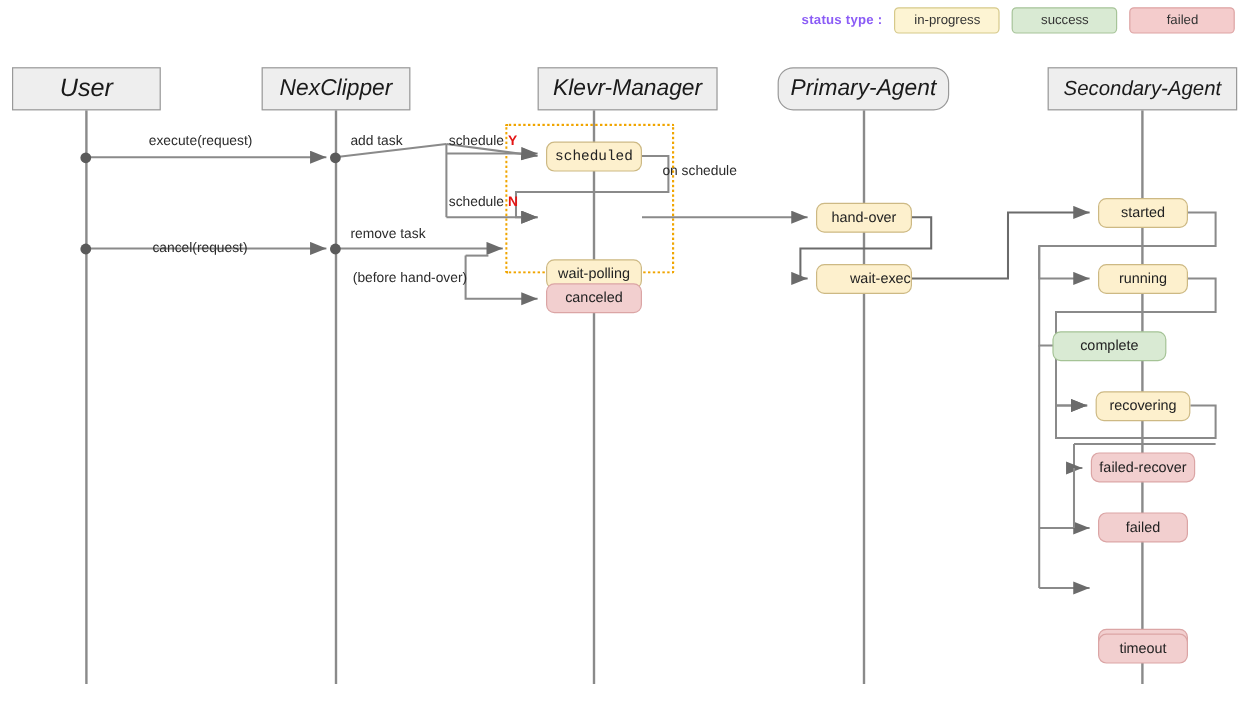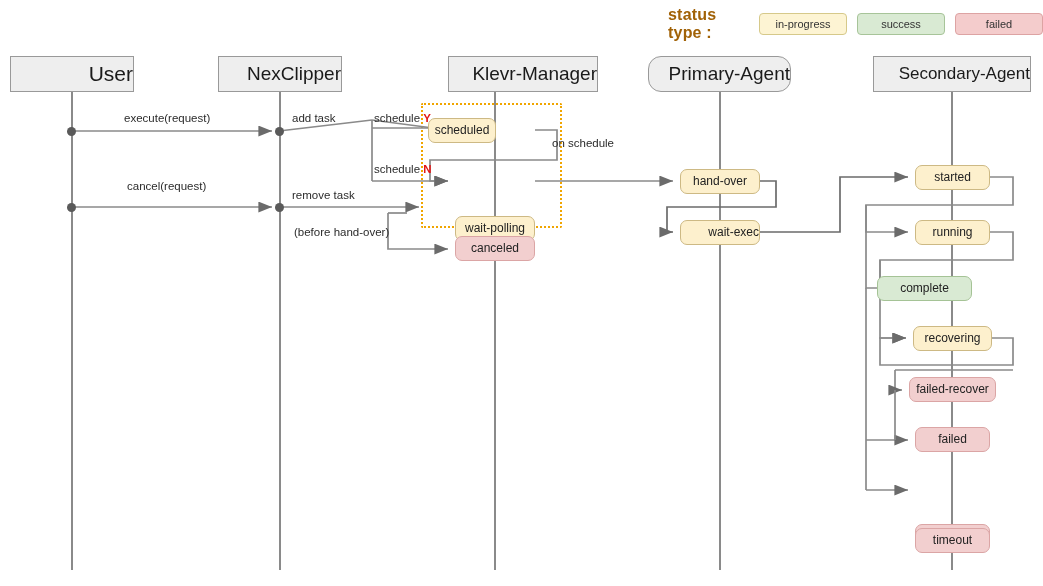--- a/index.html
+++ b/index.html
@@ -10,21 +10,21 @@
     overflow:hidden;
     position:relative;
   }
   #canvas{position:absolute;left:0;top:0;width:1043px;height:586px;}
   .legend{
     position:absolute;
     left:668px;top:6px;
     display:flex;align-items:center;gap:10px;
   }
   .legend-title{
-    font-size:16px;font-weight:bold;color:#a16207;
+    font-size:11px;font-weight:bold;color:#8b5cf6;
     letter-spacing:.2px;
   }
   .chip{
     font-size:11px;
     padding:4px 10px;
     border-radius:4px;
     border:1px solid #bbb;
     line-height:1.1;
     text-align:center;
     color:#333;
@@ -34,22 +34,23 @@
   .chip.success{background:#d9ead3;border-color:#a7c499;}
   .chip.failed{background:#f4cccc;border-color:#dda3a3;}
 
   .participant{
     position:absolute;
     box-sizing:border-box;
     background:#eeeeee;
     border:1px solid #999;
     height:36px;
     line-height:34px;
-    text-align:right;
+    text-align:center;
     color:#1a1a1a;
+    font-style:italic;
   }
   .participant.big{font-size:21px;}
   .participant.mid{font-size:19px;}
   .participant.small{font-size:17px;}
 
   .lifeline{
     position:absolute;
     width:2px;
     background:#8a8a8a;
   }
@@ -185,25 +186,25 @@
   <div class="dot" style="left:67px;top:127px;"></div>
   <div class="dot" style="left:275px;top:127px;"></div>
   <div class="dot" style="left:67px;top:203px;"></div>
   <div class="dot" style="left:275px;top:203px;"></div>
 
   <div class="msglabel" style="left:124px;top:112px;">execute(request)</div>
   <div class="msglabel" style="left:292px;top:112px;">add task</div>
   <div class="msglabel" style="left:374px;top:112px;"><span>schedule</span> <span class="flag">Y</span></div>
   <div class="msglabel" style="left:374px;top:163px;text-align:right;"><span>schedule</span> <span class="flag">N</span></div>
   <div class="msglabel" style="left:552px;top:137px;">on schedule</div>
-  <div class="msglabel" style="left:127px;top:180px;">cancel(request)</div>
+  <div class="msglabel" style="left:127px;top:201px;">cancel(request)</div>
   <div class="msglabel" style="left:292px;top:189px;">remove task</div>
   <div class="msglabel" style="left:294px;top:226px;">(before hand-over)</div>
 
-  <div class="node inprogress" style="left:428px;top:118px;width:68px;">scheduled</div>
+  <div class="node inprogress" style="left:455px;top:118px;width:80px;font-family:Liberation Mono, monospace;">scheduled</div>
   <div class="node inprogress" style="left:455px;top:169px;width:80px;margin-top:47px;">wait-polling</div>
   <div class="node failed" style="left:455px;top:236px;width:80px;">canceled</div>
   <div class="node inprogress" style="left:680px;top:169px;width:80px;">hand-over</div>
   <div class="node inprogress" style="left:680px;top:220px;width:80px;text-align:right;">wait-exec</div>
   <div class="node inprogress" style="left:915px;top:165px;width:75px;">started</div>
   <div class="node inprogress" style="left:915px;top:220px;width:75px;">running</div>
   <div class="node success" style="left:877px;top:276px;width:95px;">complete</div>
   <div class="node inprogress" style="left:913px;top:326px;width:79px;">recovering</div>
   <div class="node failed" style="left:909px;top:377px;width:87px;">failed-recover</div>
   <div class="node failed" style="left:915px;top:427px;width:75px;">failed</div>

